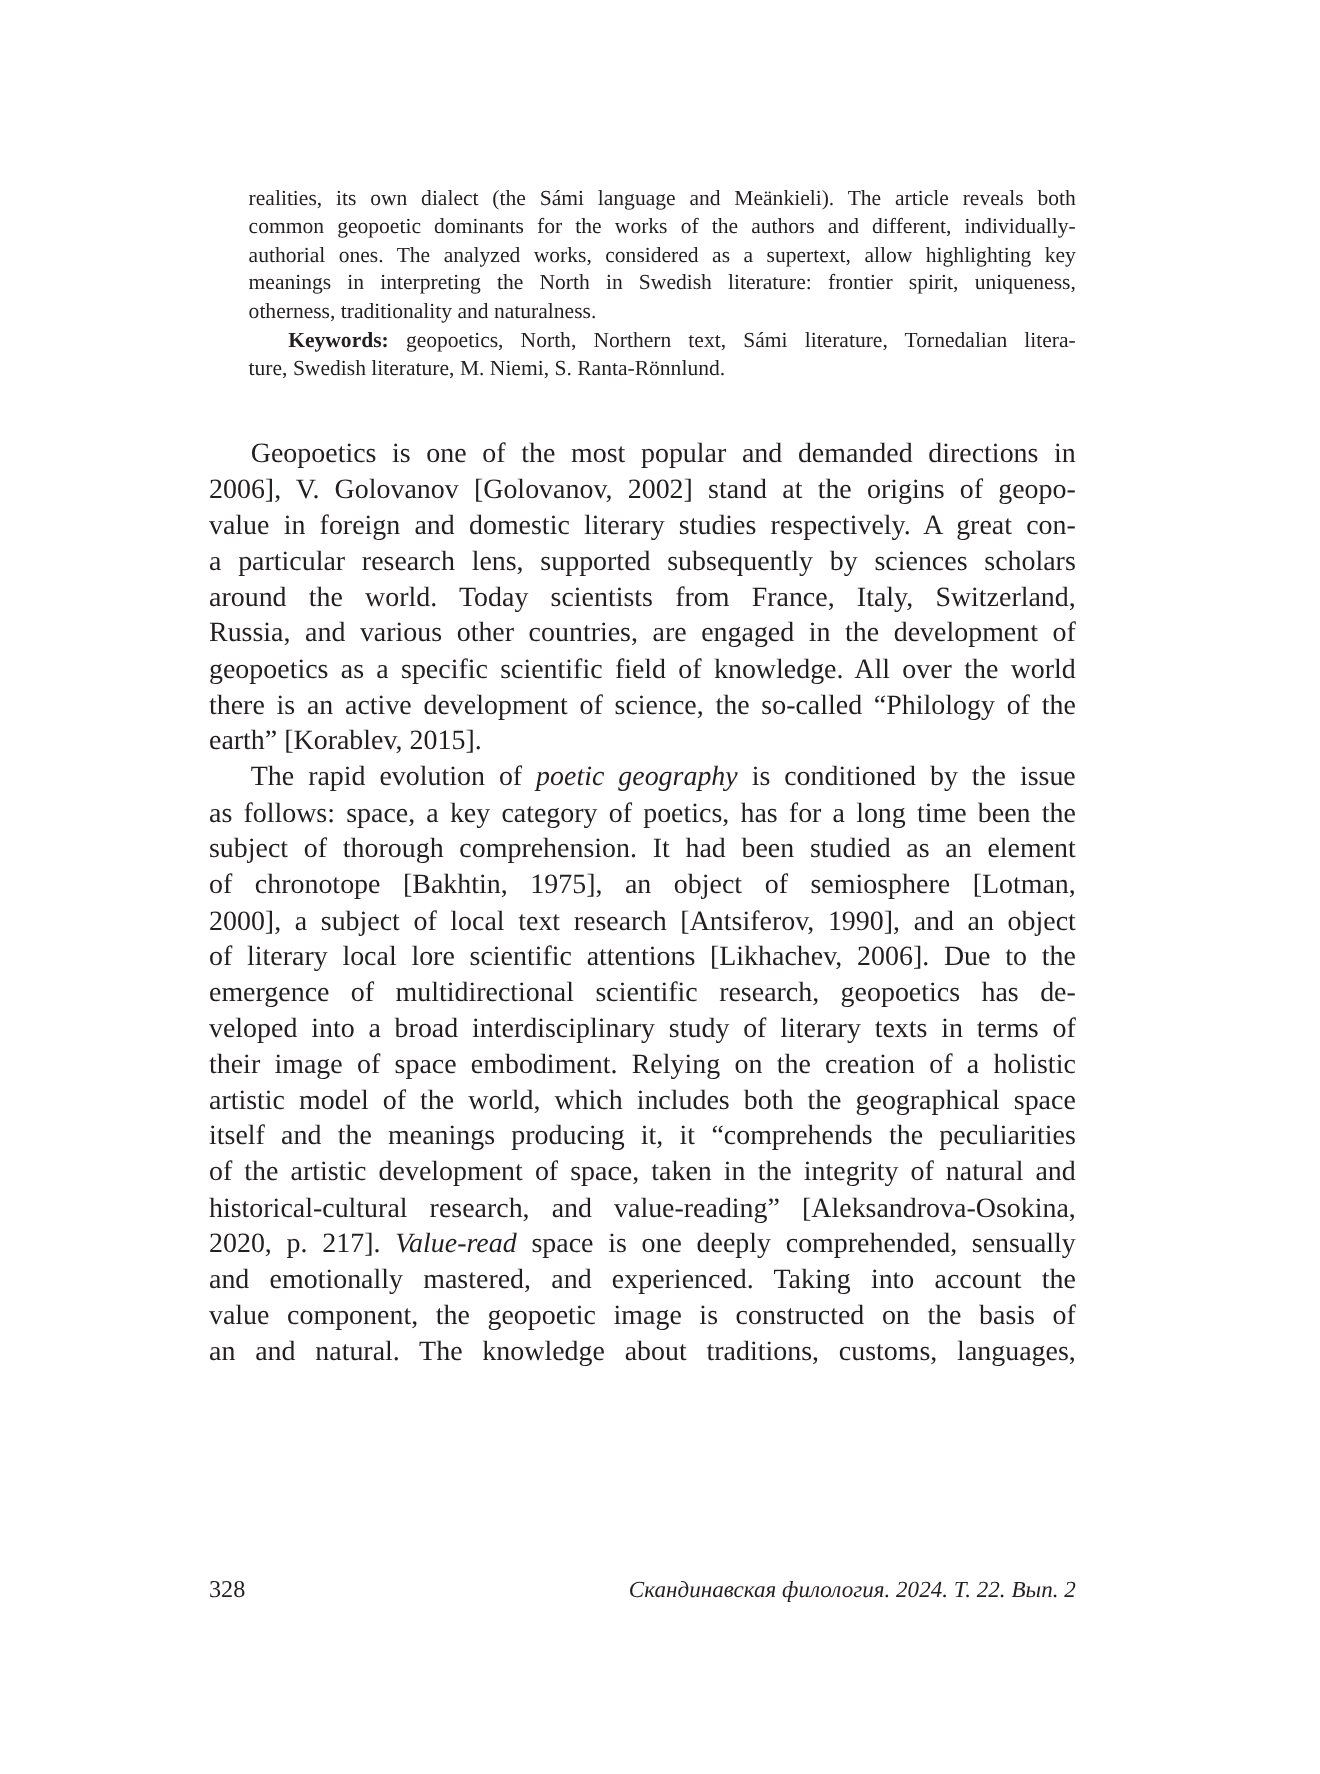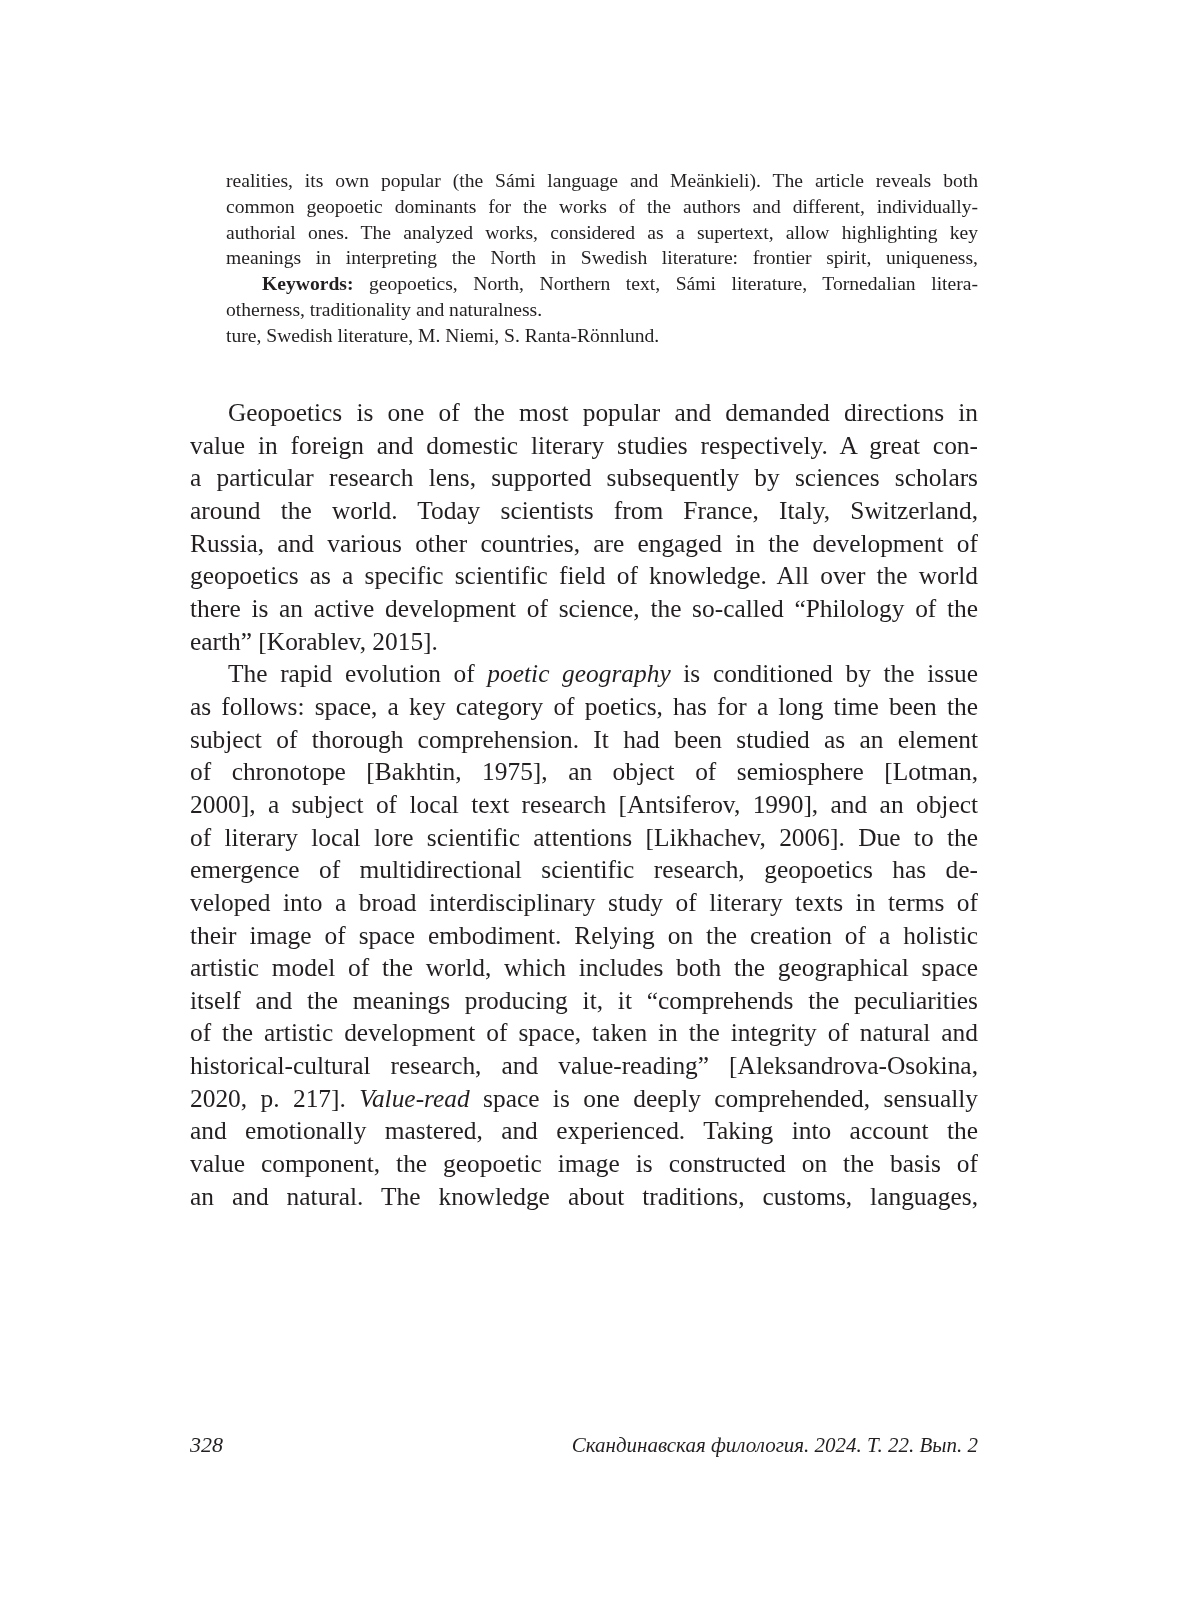--- a/index.html
+++ b/index.html
@@ -61,48 +61,48 @@
       left: 190px;
       width: 788px;
       height: 34px;
       font-size: 22px;
       line-height: 34px;
     }
     .page-number {
       position: absolute;
       left: 0;
       top: 0;
-      font-style: italic;
     }
     .running-title {
       position: absolute;
       right: 0;
       top: 0;
       font-style: italic;
       font-size: 21px;
     }
   </style>
 </head>
 <body>
 
 <div class="page">
 
   <div class="abstract">
-    <span class="line">realities, its own popular (the Sámi language and Meänkieli). The article reveals both</span>
+    <span class="line">realities, its own dialect (the Sámi language and Meänkieli). The article reveals both</span>
     <span class="line">common geopoetic dominants for the works of the authors and different, individually-</span>
     <span class="line">authorial ones. The analyzed works, considered as a supertext, allow highlighting key</span>
     <span class="line">meanings in interpreting the North in Swedish literature: frontier spirit, uniqueness,</span>
+    <span class="line last">otherness, traditionality and naturalness.</span>
     <span class="line indent"><span class="kw-label">Keywords:</span><span> geopoetics, North, Northern text, Sámi literature, Tornedalian litera-</span></span>
-    <span class="line last">otherness, traditionality and naturalness.</span>
     <span class="line last">ture, Swedish literature, M. Niemi, S. Ranta-Rönnlund.</span>
   </div>
 
   <div class="body-text">
 
     <span class="line indent">Geopoetics is one of the most popular and demanded directions in</span>
+    <span class="line">2006], V. Golovanov [Golovanov, 2002] stand at the origins of geopo-</span>
     <span class="line">value in foreign and domestic literary studies respectively. A great con-</span>
     <span class="line">a particular research lens, supported subsequently by sciences scholars</span>
     <span class="line">around the world. Today scientists from France, Italy, Switzerland,</span>
     <span class="line">Russia, and various other countries, are engaged in the development of</span>
     <span class="line">geopoetics as a specific scientific field of knowledge. All over the world</span>
     <span class="line">there is an active development of science, the so-called “Philology of the</span>
     <span class="line last">earth” [Korablev, 2015].</span>
 
     <span class="line indent"><span>The rapid evolution of </span><em>poetic geography</em><span> is conditioned by the issue</span></span>
     <span class="line">as follows: space, a key category of poetics, has for a long time been the</span>

